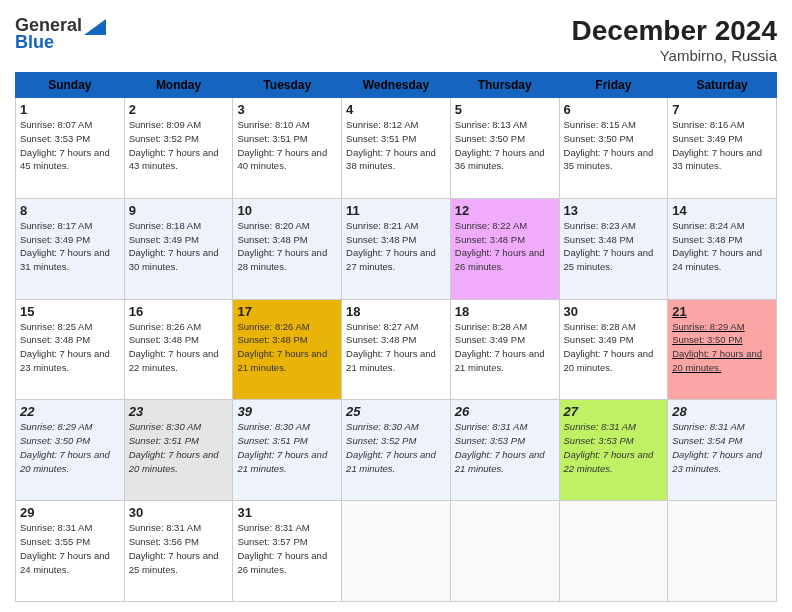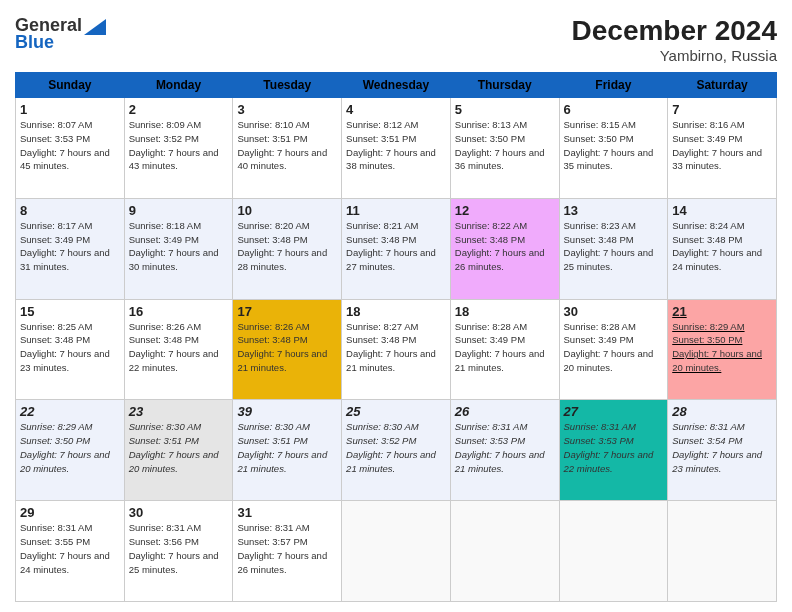--- a/index.html
+++ b/index.html
@@ -235,21 +235,21 @@
         <span class="day-info">Sunrise: 8:30 AM<br>Sunset: 3:51 PM<br>Daylight: 7 hours and 21 minutes.</span>
       </td>
           <td style="background: rgb(238, 242, 251);">
         <span class="day-num">25</span>
         <span class="day-info">Sunrise: 8:30 AM<br>Sunset: 3:52 PM<br>Daylight: 7 hours and 21 minutes.</span>
       </td>
           <td style="background: rgb(238, 242, 251);">
         <span class="day-num">26</span>
         <span class="day-info">Sunrise: 8:31 AM<br>Sunset: 3:53 PM<br>Daylight: 7 hours and 21 minutes.</span>
       </td>
-          <td style="background: #14b8a6;">
+          <td style="background: #bef264;">
         <span class="day-num">27</span>
         <span class="day-info">Sunrise: 8:31 AM<br>Sunset: 3:53 PM<br>Daylight: 7 hours and 22 minutes.</span>
       </td>
           <td style="background: rgb(238, 242, 251);">
         <span class="day-num">28</span>
         <span class="day-info">Sunrise: 8:31 AM<br>Sunset: 3:54 PM<br>Daylight: 7 hours and 23 minutes.</span>
       </td>
         </tr>
         <tr class="week-row-5">
           <td style="background: rgb(255, 255, 255);">

